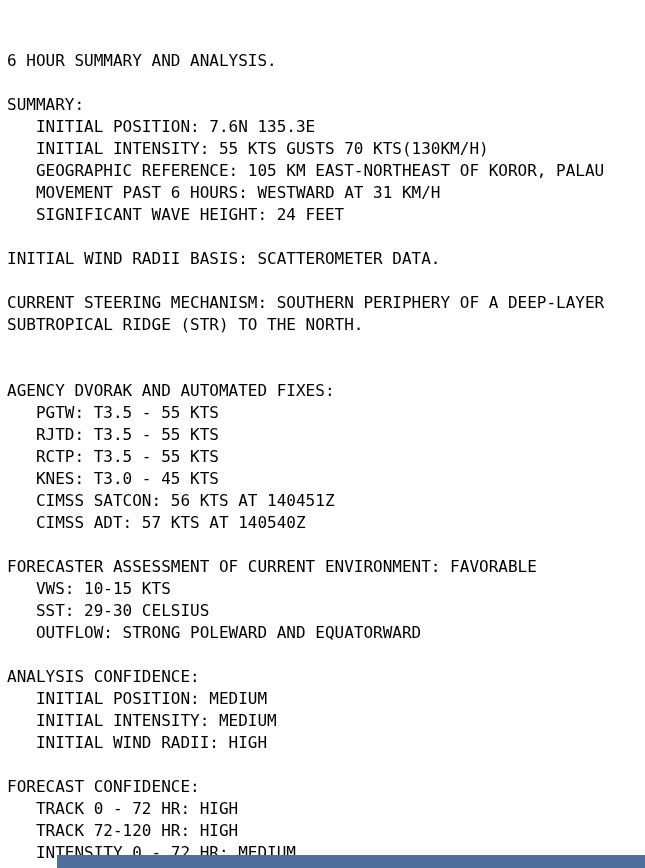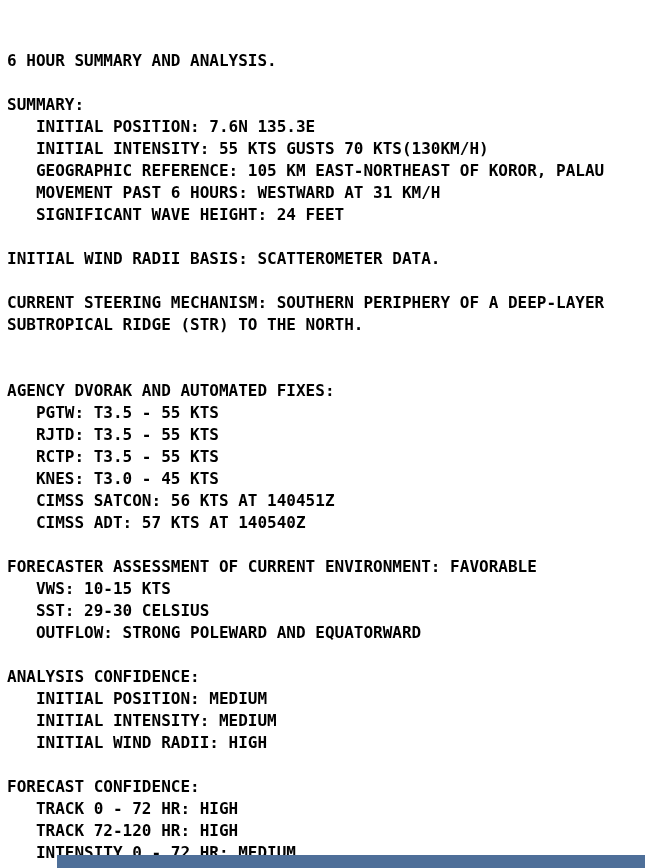--- a/index.html
+++ b/index.html
@@ -16,21 +16,21 @@
   }
   .editor-content {
     position: absolute;
     top: 6px;
     left: 7px;
     right: 0;
     bottom: 0;
     color: #000000;
     font-size: 16px;
     line-height: 22px;
-    font-weight: bold;
+    font-weight: normal;
     white-space: pre;
     letter-spacing: 0;
   }
   .line {
     height: 22px;
     white-space: pre;
   }
   .caret {
     display: inline-block;
     width: 2px;

